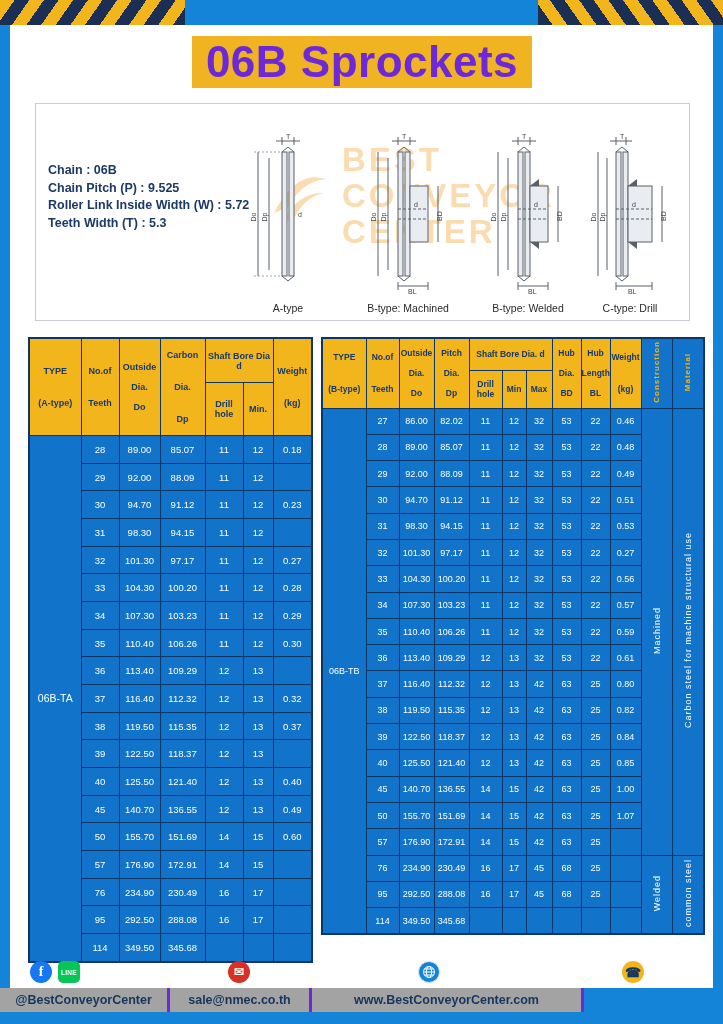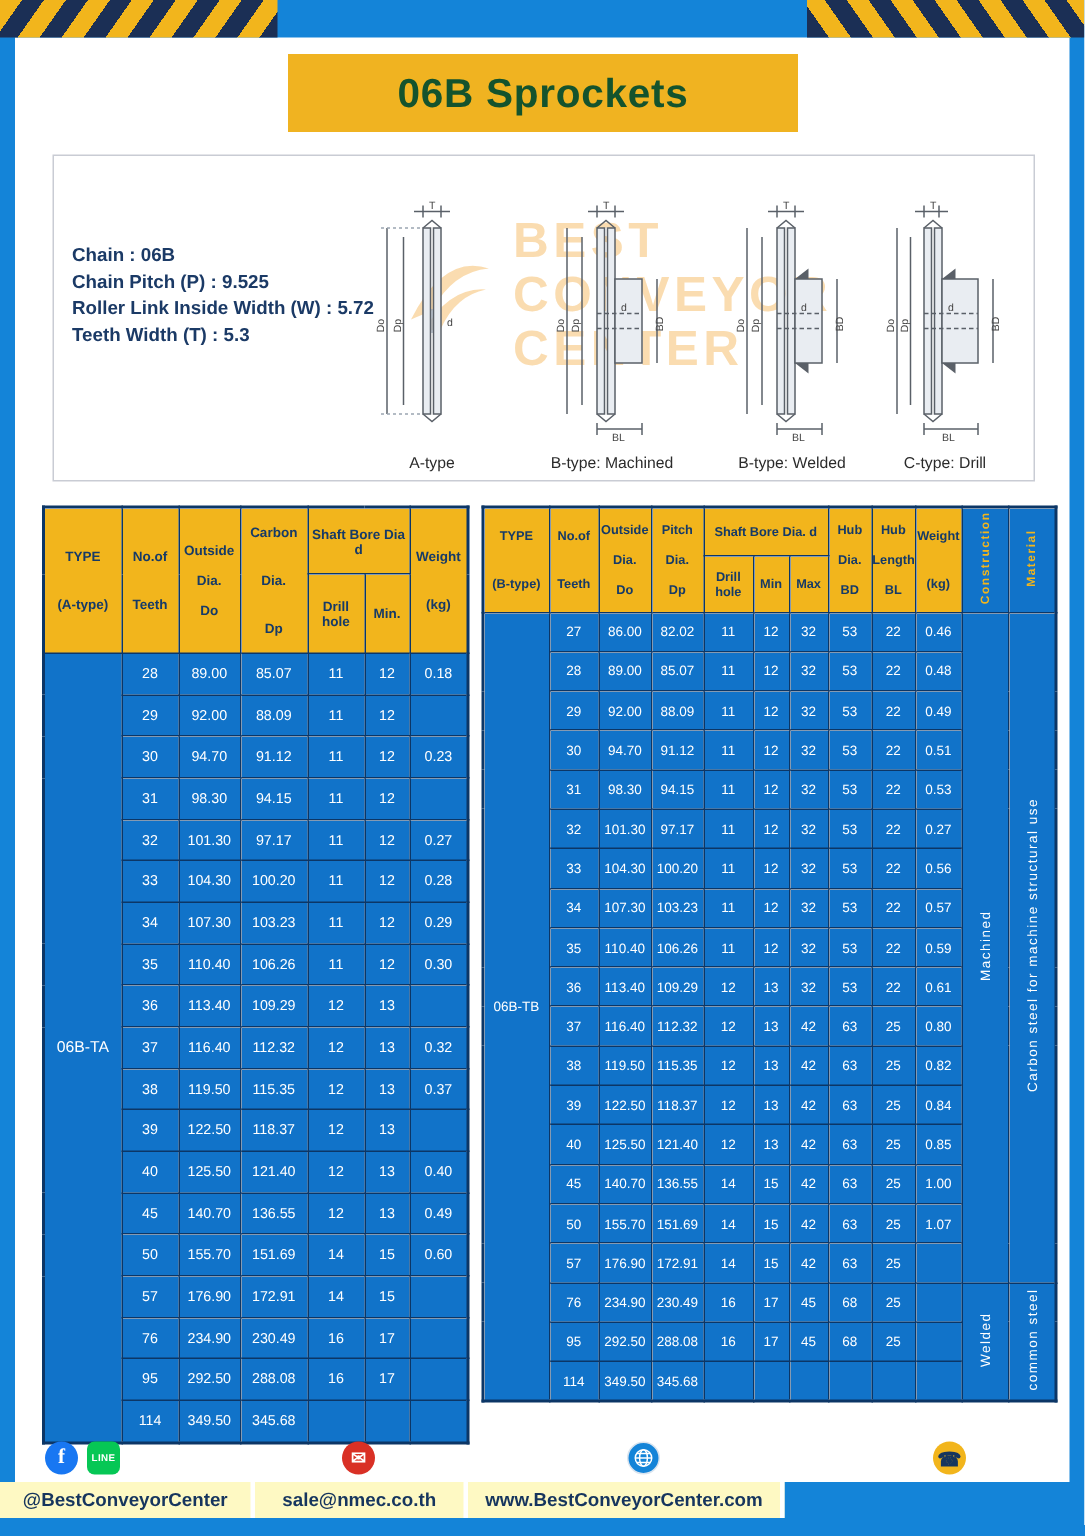--- a/index.html
+++ b/index.html
@@ -3,21 +3,21 @@
 <meta charset="utf-8">
 <style>
   *{box-sizing:border-box;margin:0;padding:0}
   body{margin:0;background:#fff;font-family:"Liberation Sans",sans-serif}
   .page{position:relative;width:723px;height:1024px;background:#1484d8;overflow:hidden}
   .hazard{position:absolute;top:0;height:25px;width:185px;z-index:3}
   .hazard.left{left:0;background:repeating-linear-gradient(125deg,#f2b51c 0 12px,#1b2f55 12px 24px)}
   .hazard.right{right:0;background:repeating-linear-gradient(55deg,#1b2f55 0 12px,#f2b51c 12px 24px)}
   .content{position:absolute;top:25px;left:10px;right:10px;bottom:36px;background:#fff}
   .title-banner{position:absolute;left:182px;top:11px;width:340px;height:52px;background:#f0b321;display:flex;align-items:center;justify-content:center}
-  .title-banner span{font-size:27px;font-weight:bold;color:#14532d;letter-spacing:.5px}
+  .title-banner span{font-size:44px;font-weight:bold;color:#6d28d9;letter-spacing:.5px}
   .drawing-box{position:absolute;left:25px;top:78px;width:655px;height:218px;border:1px solid #c9ccd4;background:#fff}
   .specs{position:absolute;left:12px;top:58px;z-index:2}
   .specs div{font-size:12.5px;font-weight:bold;color:#1b3a66;line-height:17.5px}
   .watermark{position:absolute;left:230px;top:38px;display:flex;align-items:center;gap:10px;opacity:.4;z-index:0}
   .wm-text div{font-size:33px;font-weight:bold;color:#f3a93c;line-height:36px;letter-spacing:3px}
   .figure{position:absolute;top:28px;width:112px;text-align:center;z-index:1}
   .figure figcaption{font-size:10.5px;color:#2b2b2b;margin-top:2px}
   .fig-a{left:196px}.fig-b1{left:316px}.fig-b2{left:436px}.fig-c{left:538px}
   .tables{position:absolute;left:18px;top:312px;display:flex;gap:8px}
   table{border-collapse:collapse;table-layout:fixed;border:2px solid #0c3666}
@@ -33,22 +33,22 @@
   #tableB tbody tr{height:26px}
   #tableB tbody td{font-size:9px}
   td.group{font-size:10.5px;font-weight:normal}
   th.vhead{background:#1173c9}
   .th-txt{white-space:pre-line}
   .l2{line-height:32px}.l3{line-height:20px}
   .vtxt{writing-mode:vertical-rl;transform:rotate(180deg);display:inline-block;font-size:9px;letter-spacing:1px}
   th.vhead .vtxt{color:#f2b51c;font-weight:bold;font-size:8px}
   td.vcell .vtxt{color:#fff}
   .footer-band{position:absolute;bottom:12px;left:0;right:0;height:24px;display:flex;z-index:2}
-  .fseg{display:flex;align-items:center;justify-content:center;background:#fef9c3;color:#16355e;font-weight:bold;font-size:12.5px;border-right:3px solid #ffffff}
-  .fseg.s1{width:170px}.fseg.s2{width:142px}.fseg.s3{width:211px}
+  .fseg{display:flex;align-items:center;justify-content:center;background:#a3a3a3;color:#16355e;font-weight:bold;font-size:12.5px;border-right:3px solid #6d28d9}
+  .fseg.s1{width:170px}.fseg.s2{width:142px}.fseg.s3{width:272px}
   .fseg.white{flex:1;background:#fff;border-right:none;font-size:12px}
   .social-row{position:absolute;left:0;right:0;bottom:2px;height:26px;z-index:2}
   .icon{position:absolute;top:1px;width:22px;height:22px;border-radius:50%;display:flex;align-items:center;justify-content:center;color:#fff;font-weight:bold}
   .icon.fb{left:20px;background:#1877f2;font-size:14px;font-family:"Liberation Serif",serif}
   .icon.line{left:48px;background:#06c755;border-radius:5px;font-size:6.5px;letter-spacing:.3px}
   .icon.mail{left:218px;background:#d93025;font-size:12px}
   .icon.globe{left:408px;background:#1484d8;border:1px solid #d9e4ef}
   .icon.phone{left:612px;background:#f2b51c;color:#16355e;font-size:13px}
   svg text{font-family:"Liberation Sans",sans-serif}
 </style>

